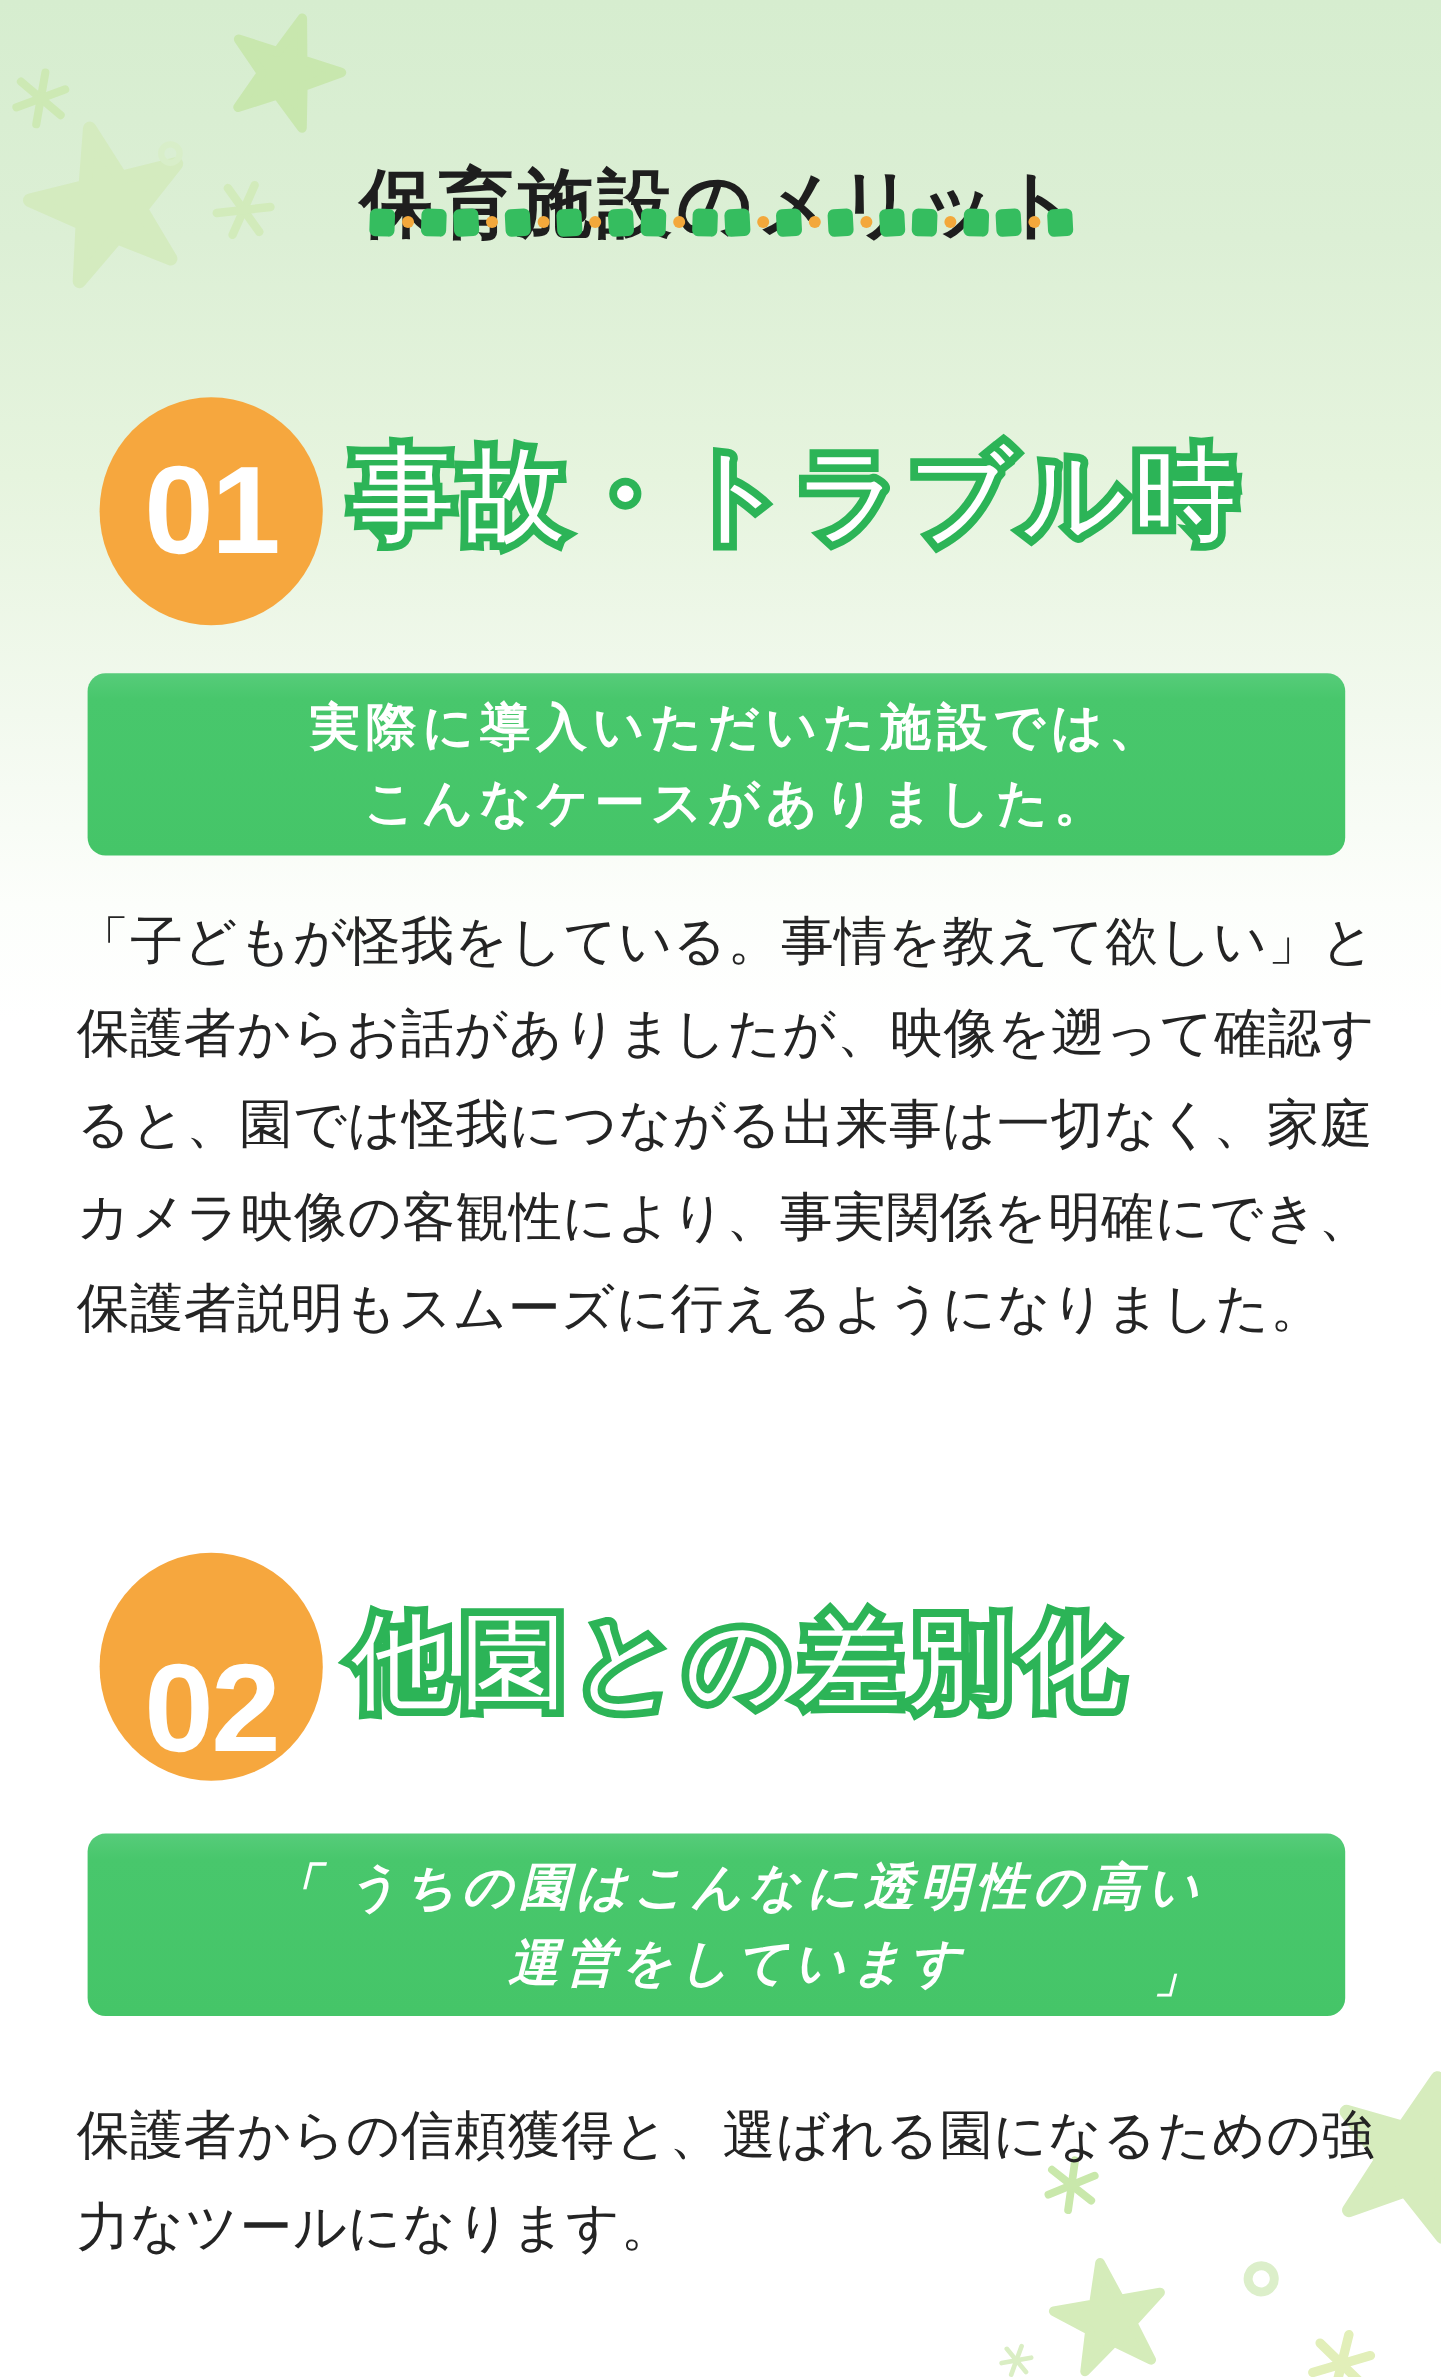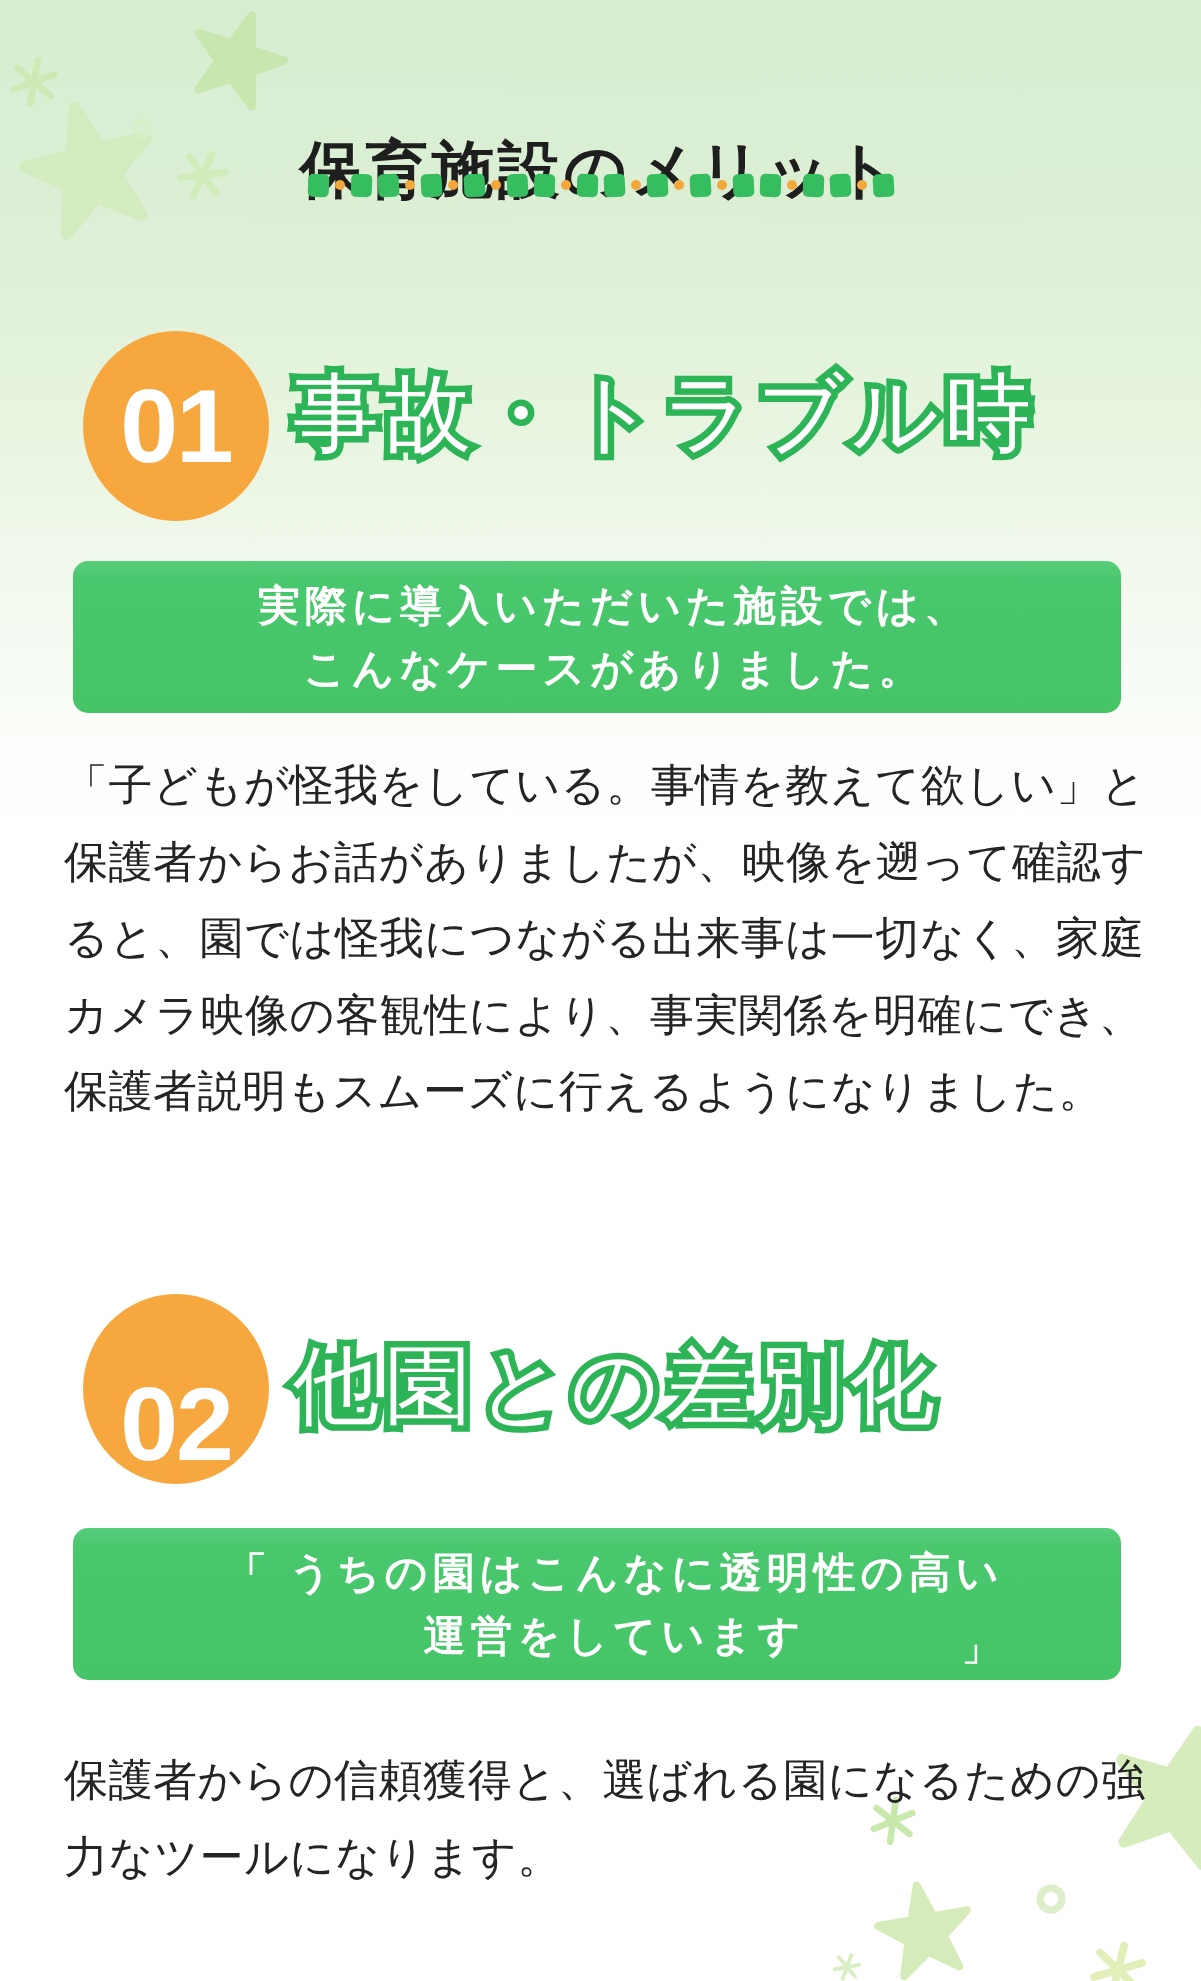--- a/index.html
+++ b/index.html
@@ -114,21 +114,21 @@
     text-align:center;
     color:#ffffff;
     font-size:42px;
     font-weight:700;
     letter-spacing:5px;
     line-height:63px;
     box-sizing:border-box;
     padding-left:35px;
   }
   .callout-1{top:561px;}
-  .callout-2{top:1528px;}
+  .callout-2{top:1528px;font-style:italic;}
   .close-bracket{
     position:absolute;
     right:118px;
     bottom:14px;
     font-size:36px;
     font-weight:700;
     color:#ffffff;
     line-height:1;
   }
   

